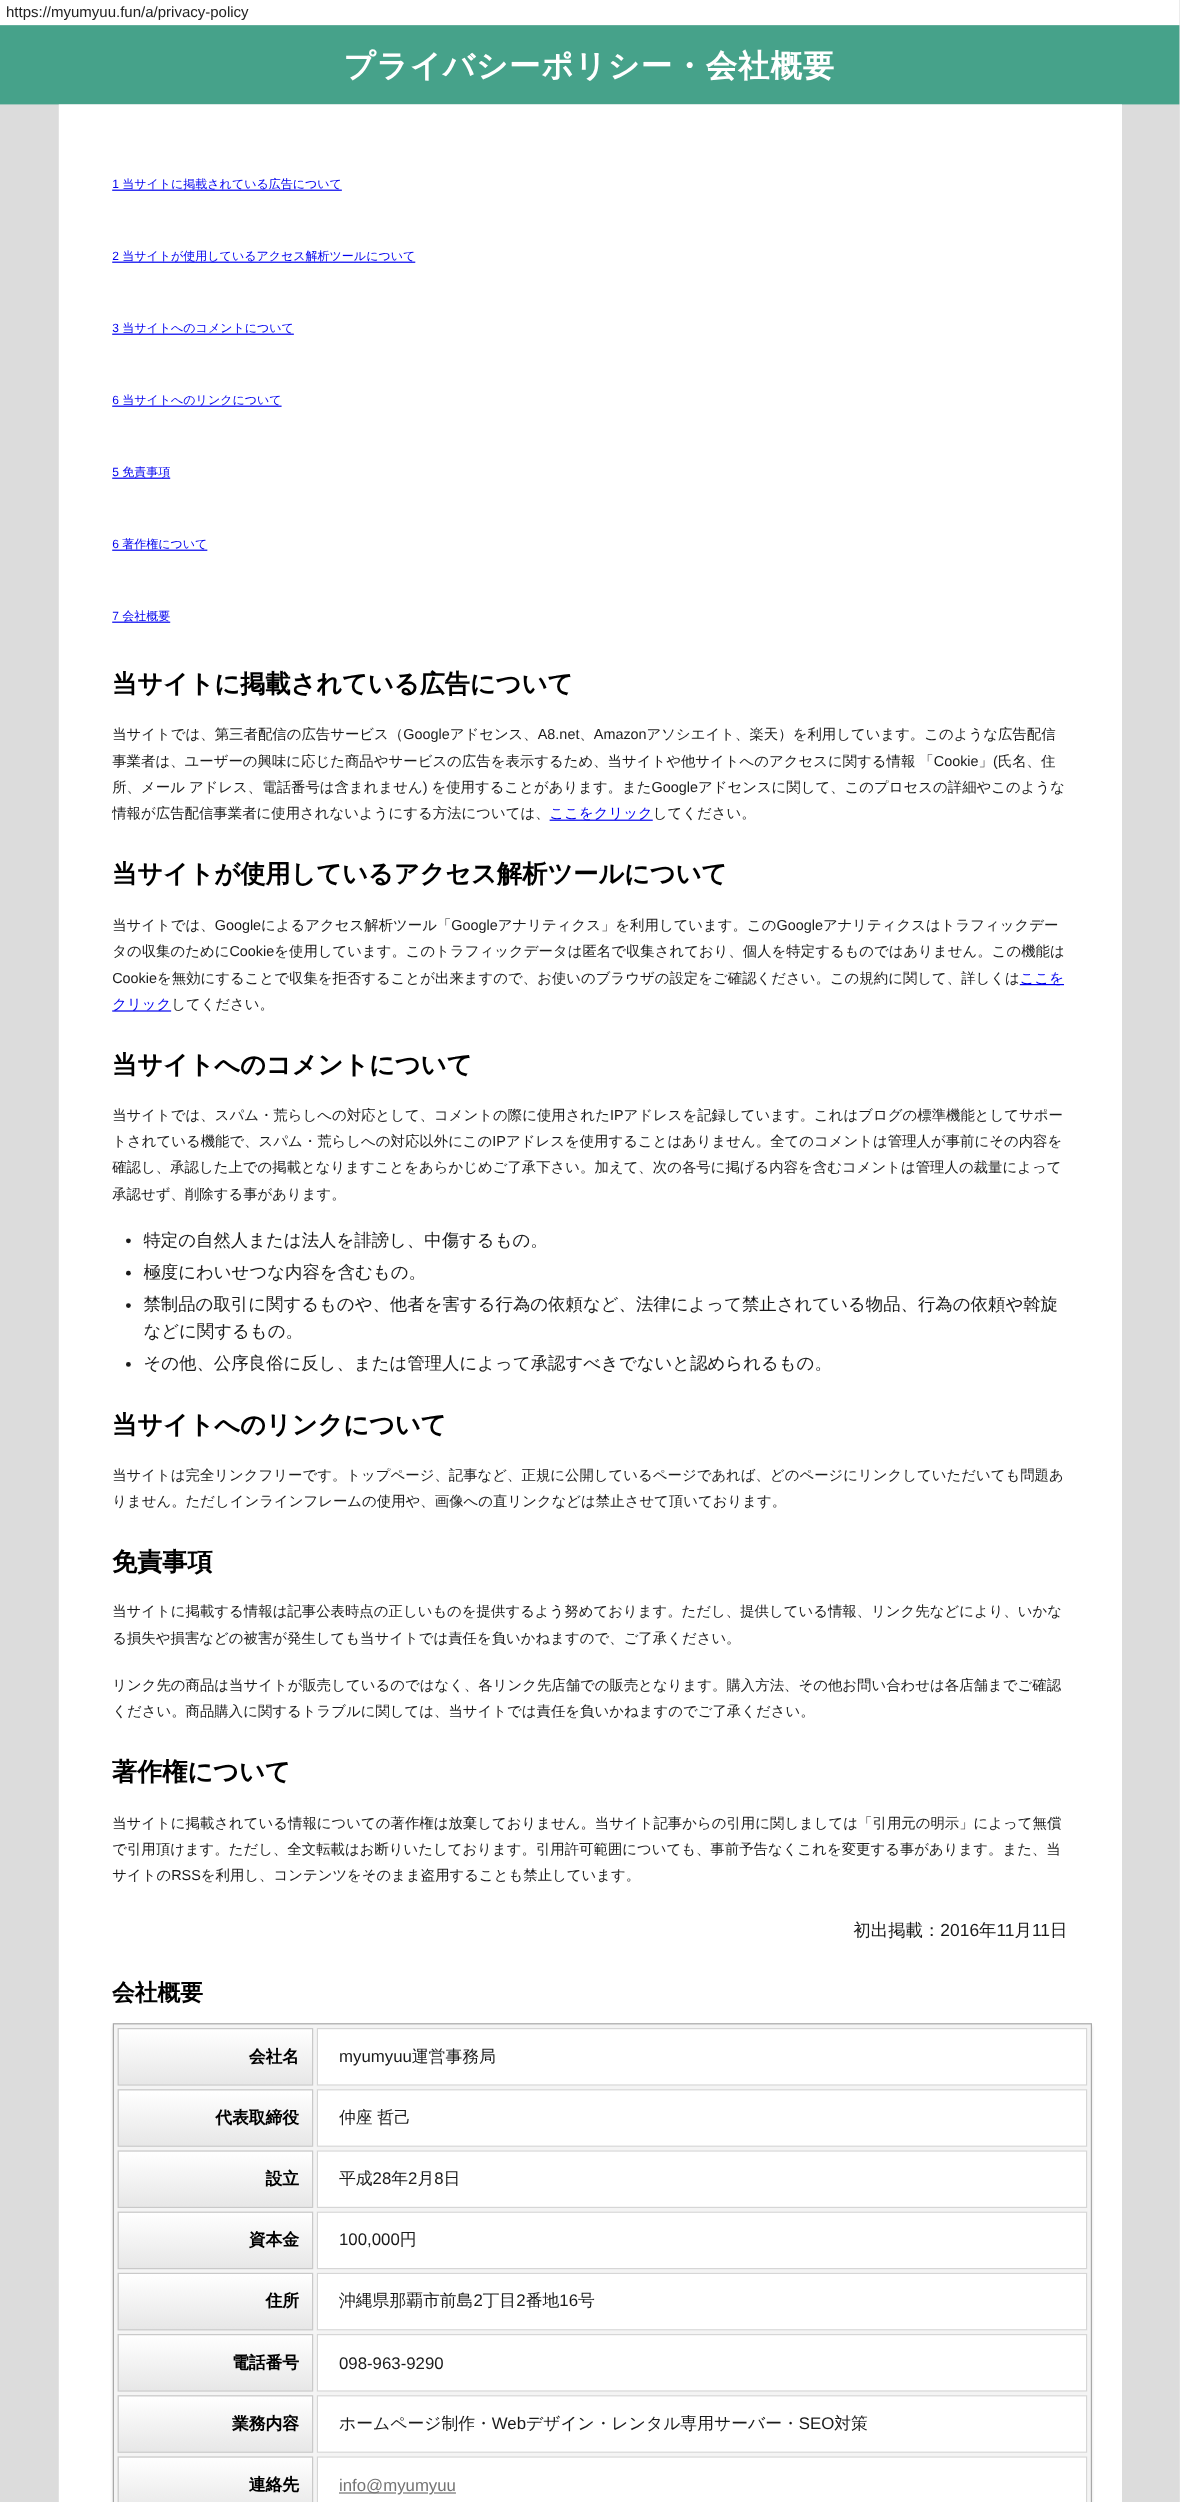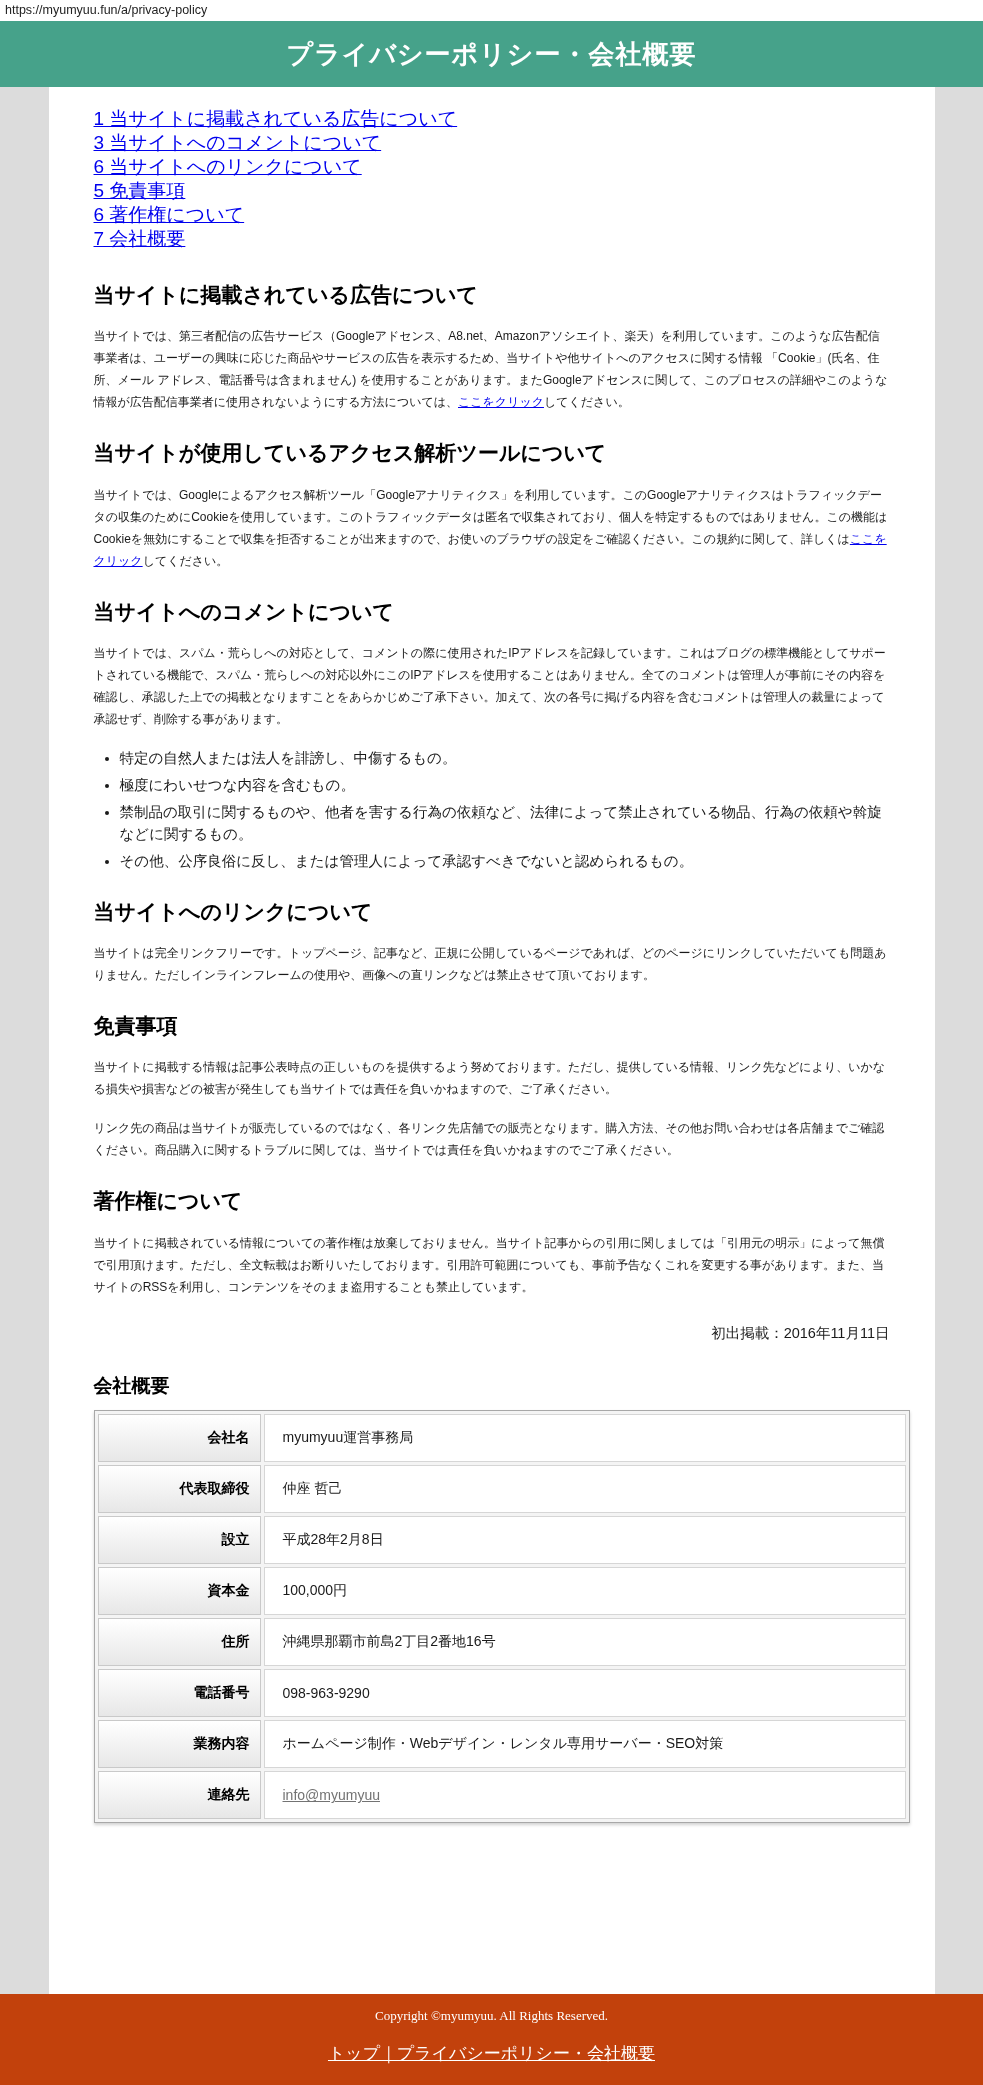--- a/index.html
+++ b/index.html
@@ -43,21 +43,21 @@
   .content {
     width: 886px;
     margin: 0 auto;
     background: #ffffff;
     padding: 20px 45px 18px 45px;
     flex: 1 0 auto;
   }
 
   
   .toc { list-style: none; margin: 0; padding: 0 0 4px 0; }
-  .toc li { line-height: 24px; font-size: 19px; }
+  .toc li { line-height: 24px; font-size: 10px; margin-top: 36px; }
   .toc a { color: #0000ee; text-decoration: underline; }
 
   h2.section-heading {
     font-size: 21px;
     font-weight: bold;
     color: #000;
     margin: 26px 0 10px 0;
     line-height: 1.3;
   }
   h2.company-heading { font-size: 19px; margin: 30px 0 12px 0; }
@@ -146,20 +146,21 @@
   </div>
 
   <div class="site-header">
     <h1>プライバシーポリシー・会社概要</h1>
   </div>
 
   <div class="content">
 
     <ul class="toc">
       <li><a href="#">1 当サイトに掲載されている広告について</a></li>
+      <li><a href="#">2 当サイトが使用しているアクセス解析ツールについて</a></li>
       <li><a href="#">3 当サイトへのコメントについて</a></li>
       <li><a href="#">6 当サイトへのリンクについて</a></li>
       <li><a href="#">5 免責事項</a></li>
       <li><a href="#">6 著作権について</a></li>
       <li><a href="#">7 会社概要</a></li>
     </ul>
 
     <h2 class="section-heading">当サイトに掲載されている広告について</h2>
     <p class="body-text"><span>当サイトでは、第三者配信の広告サービス（Googleアドセンス、A8.net、Amazonアソシエイト、楽天）を利用しています。このような広告配信事業者は、ユーザーの興味に応じた商品やサービスの広告を表示するため、当サイトや他サイトへのアクセスに関する情報 「Cookie」(氏名、住所、メール アドレス、電話番号は含まれません) を使用することがあります。またGoogleアドセンスに関して、このプロセスの詳細やこのような情報が広告配信事業者に使用されないようにする方法については、</span><a href="#">ここをクリック</a><span>してください。</span></p>
 

